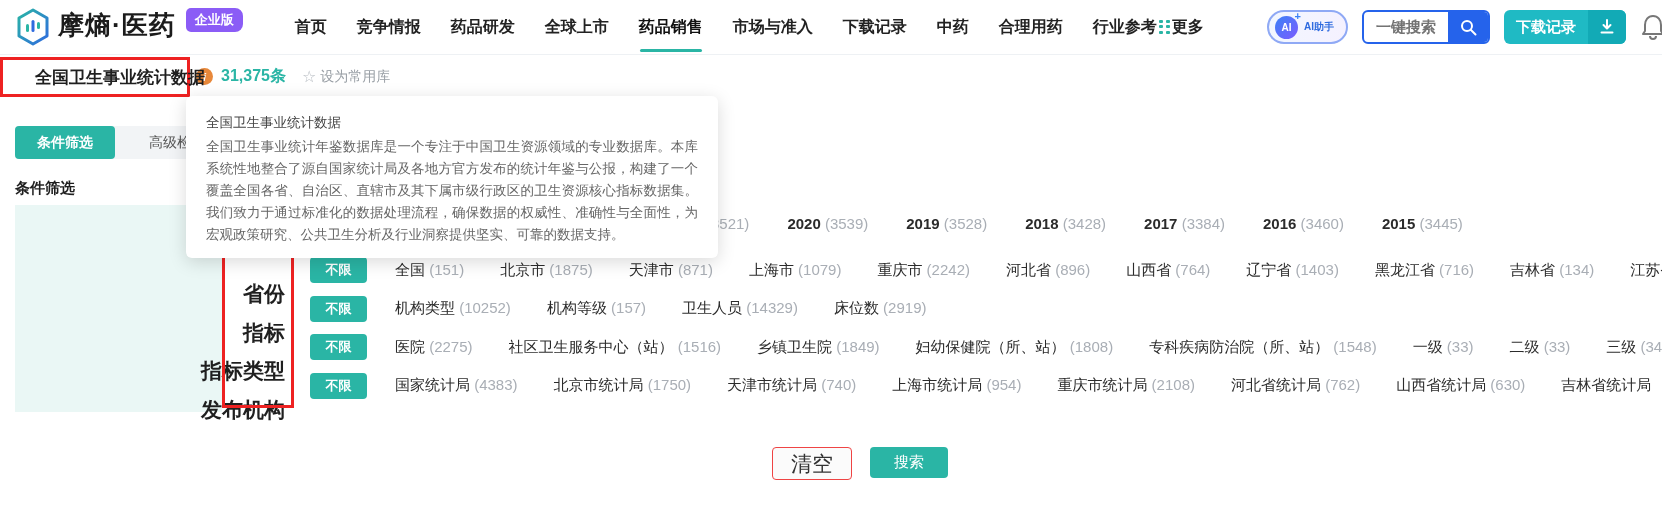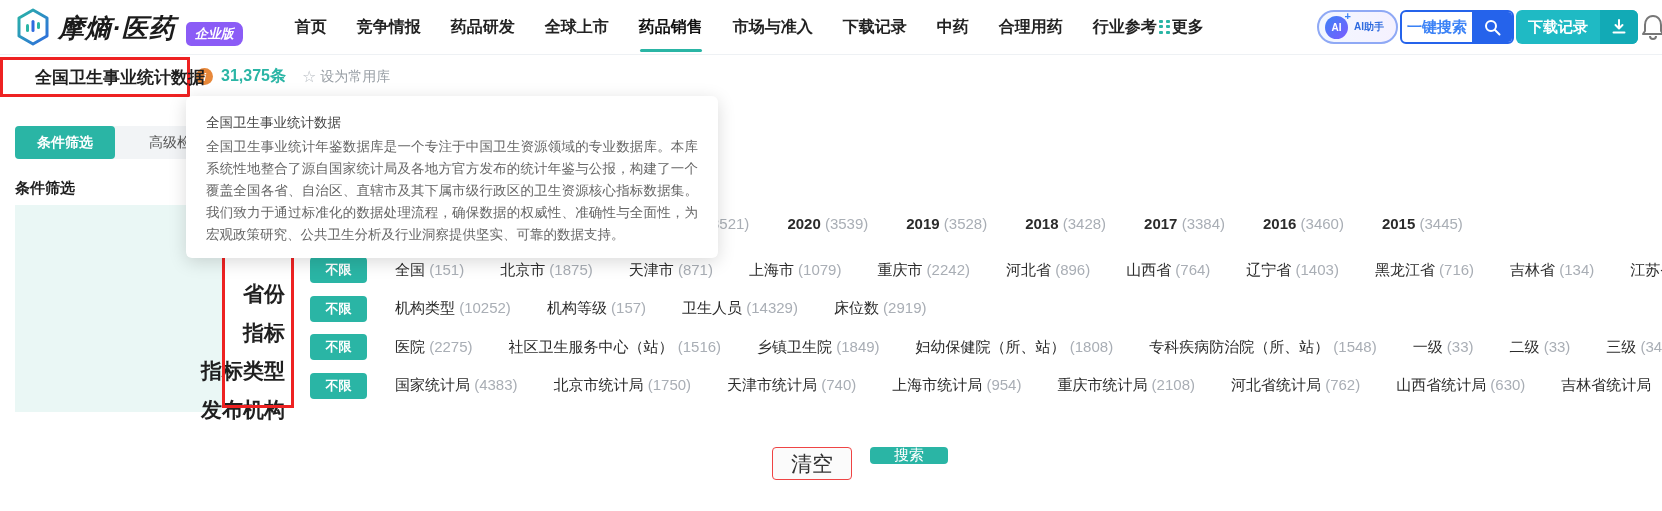--- a/index.html
+++ b/index.html
@@ -3,46 +3,46 @@
 <meta charset="utf-8">
 <style>
   * { margin:0; padding:0; box-sizing:border-box; }
   html,body { width:1662px; height:511px; overflow:hidden; background:#fff;
     font-family:"Liberation Sans","DejaVu Sans",sans-serif; color:#333; }
   .stage { position:relative; width:1662px; height:511px; }
 
   
   .navbar { position:absolute; left:0; top:0; right:0; height:55px; background:#fff;
     border-bottom:1px solid #eef1f4; display:flex; align-items:center; padding:0 10px 0 16px; z-index:20; }
-  .logo { display:flex; align-items:flex-end; gap:8px;font-style:italic; }
+  .logo { display:flex; align-items:flex-start; gap:8px; }
   .logo-text { font-size:26px; font-weight:700; color:#1b1b1b; letter-spacing:1px; }
   .logo-badge { background:#8b5cf6; color:#fff; font-size:13px; font-weight:700;
     padding:3px 9px; border-radius:5px 8px 8px 5px; margin-left:2px; }
   .nav { display:flex; align-items:center; gap:30px; margin-left:52px; height:100%; }
   .nav-item { font-size:16px; font-weight:600; color:#222; position:relative; height:100%;
     display:flex; align-items:center; cursor:pointer; white-space:nowrap; }
   .nav-item.active { color:#111; }
   .nav-item.active::after { content:''; position:absolute; left:50%; transform:translateX(-50%);
     bottom:2px; width:62px; height:3px; border-radius:2px; background:#2ab5a5; }
   .nav-more { display:flex; align-items:center; font-size:16px; font-weight:600; color:#222;
     margin-left:2px; cursor:pointer; }
   .grid-icon { width:13px; height:15px; display:grid; grid-template-columns:repeat(2,1fr); gap:2px; }
   .grid-icon i { width:4px; height:3px; background:#2ab5a5; border-radius:1px; }
-  .nav-actions { margin-left:auto; display:flex; align-items:center; gap:2px; }
+  .nav-actions { margin-left:auto; display:flex; align-items:center; gap:14px; }
   .ai-btn { height:34px; display:flex; align-items:center; gap:6px; padding:0 12px 0 6px;
     border-radius:17px; border:2px solid #8fa9f5; background:linear-gradient(90deg,#f2f7ff,#f5f1ff);
     cursor:pointer; }
   .ai-circle { width:23px; height:23px; border-radius:50%; background:linear-gradient(135deg,#3b82f6,#7c5cff);
     color:#fff; font-size:10px; font-weight:700; display:flex; align-items:center; justify-content:center;
     position:relative; }
   .ai-circle::after { content:'+'; position:absolute; top:-6px; right:-3px; color:#3b82f6; font-size:11px; font-weight:700; }
   .ai-label { font-size:10px; font-weight:700; color:#2f6bdf; }
   .search-btn { height:34px; display:flex; align-items:stretch; border:2px solid #2563eb;
     border-radius:6px; overflow:hidden; background:#fff; cursor:pointer; }
-  .search-btn .lbl { display:flex; align-items:center; padding:0 5px; font-size:15px; font-weight:700; color:#3b82f6; }
+  .search-btn .lbl { display:flex; align-items:center; padding:0 12px; font-size:15px; font-weight:700; color:#737373; }
   .search-btn .sq { width:40px; background:#2563eb; display:flex; align-items:center; justify-content:center; }
   .dl-btn { height:34px; display:flex; align-items:stretch; border-radius:6px; overflow:hidden;
     background:#1fbac4; cursor:pointer; }
   .dl-btn .lbl { display:flex; align-items:center; padding:0 12px; font-size:15px; font-weight:700; color:#fff; }
   .dl-btn .sq { width:38px; background:#12aab6; display:flex; align-items:center; justify-content:center; }
   .bell { margin-right:-14px; display:flex; align-items:center; }
 
   
   .title-box { position:absolute; left:0; top:57px; width:190px; height:40px;
     border:3px solid #ee2222; display:flex; align-items:center; padding-left:32px; z-index:10; background:transparent; }
@@ -86,21 +86,21 @@
   .frow-opts { margin-left:28px; display:flex; align-items:center; gap:36px; overflow:hidden; }
   .opt { font-size:15px; color:#2b2b2b; cursor:pointer; }
   .labels-redbox { position:absolute; left:207px; top:47px; width:72px; height:156px;
     border:3px solid #ee2222; z-index:30; pointer-events:none; }
 
   
   .actions { position:absolute; top:447px; left:0; right:0; display:flex; justify-content:center;
     gap:18px; padding-left:58px; z-index:2; }
   .clear-btn { width:80px; height:33px; background:#fbfbfb; border:1px solid #ef4444; border-radius:4px;
     font-size:21px; color:#333; display:flex; align-items:center; justify-content:center; cursor:pointer; }
-  .go-search-btn { width:78px; height:17px; background:#2ab5a5; border:none; border-radius:4px;
+  .go-search-btn { width:78px; height:31px; background:#2ab5a5; border:none; border-radius:4px;
     font-size:15px; color:#fff; display:flex; align-items:center; justify-content:center; cursor:pointer; }
 </style>
 </head>
 <body>
 
 <div class="stage">
 
   <div class="navbar">
     <div class="logo">
       <svg width="34" height="38" viewBox="0 0 34 38">

